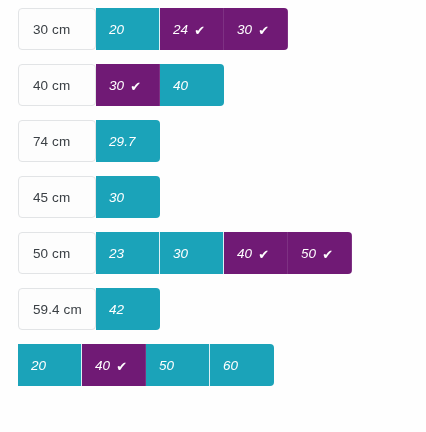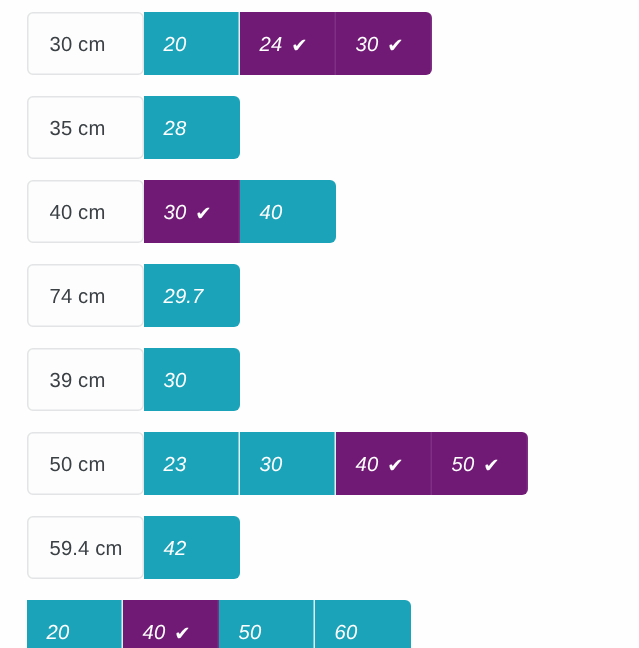--- a/index.html
+++ b/index.html
@@ -104,49 +104,41 @@
           <span class="val">24</span>
           <span class="check">✔</span>
         </div>
         <div class="cell dark">
           <span class="val">30</span>
           <span class="check">✔</span>
         </div>
       </div>
     </div>
     <div class="row">
-      <div class="row-label">35 cm</div>
-      <div class="cells">
-        <div class="cell light">
-          <span class="val">28</span>
-        </div>
-      </div>
-    </div>
-    <div class="row">
       <div class="row-label">40 cm</div>
       <div class="cells">
         <div class="cell dark">
           <span class="val">30</span>
           <span class="check">✔</span>
         </div>
         <div class="cell light">
           <span class="val">40</span>
         </div>
       </div>
     </div>
     <div class="row">
       <div class="row-label">74 cm</div>
       <div class="cells">
         <div class="cell light">
           <span class="val">29.7</span>
         </div>
       </div>
     </div>
     <div class="row">
-      <div class="row-label">39 cm</div>
+      <div class="row-label">45 cm</div>
       <div class="cells">
         <div class="cell light">
           <span class="val">30</span>
         </div>
       </div>
     </div>
     <div class="row">
       <div class="row-label">50 cm</div>
       <div class="cells">
         <div class="cell light">

